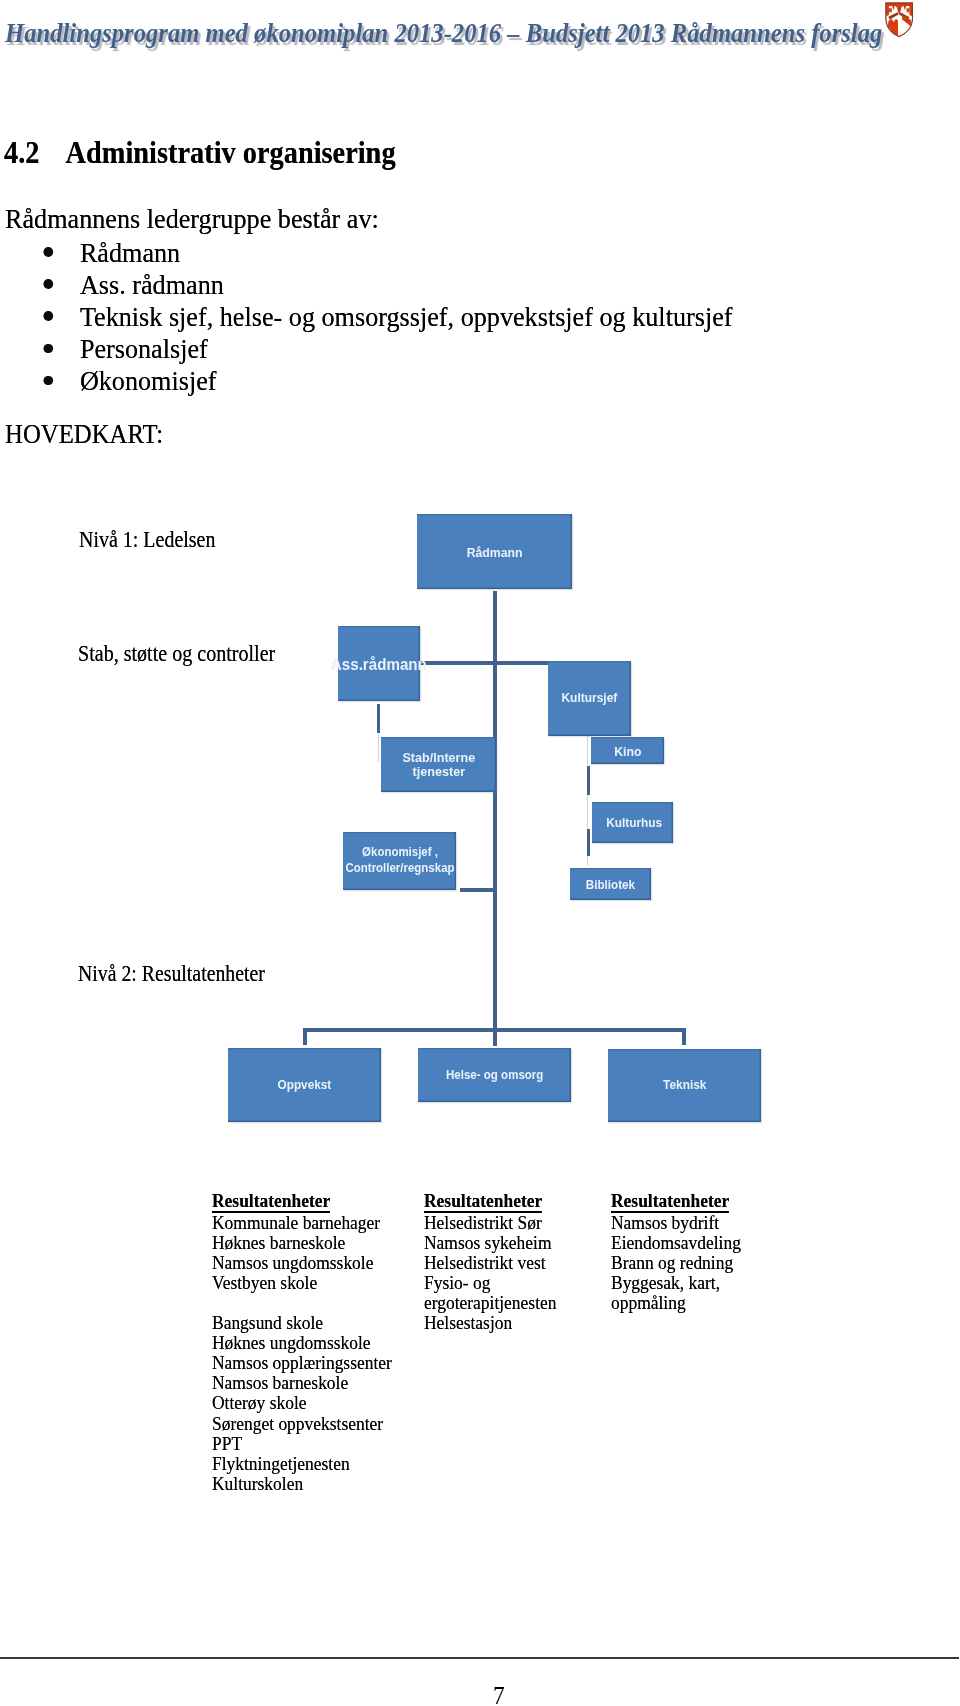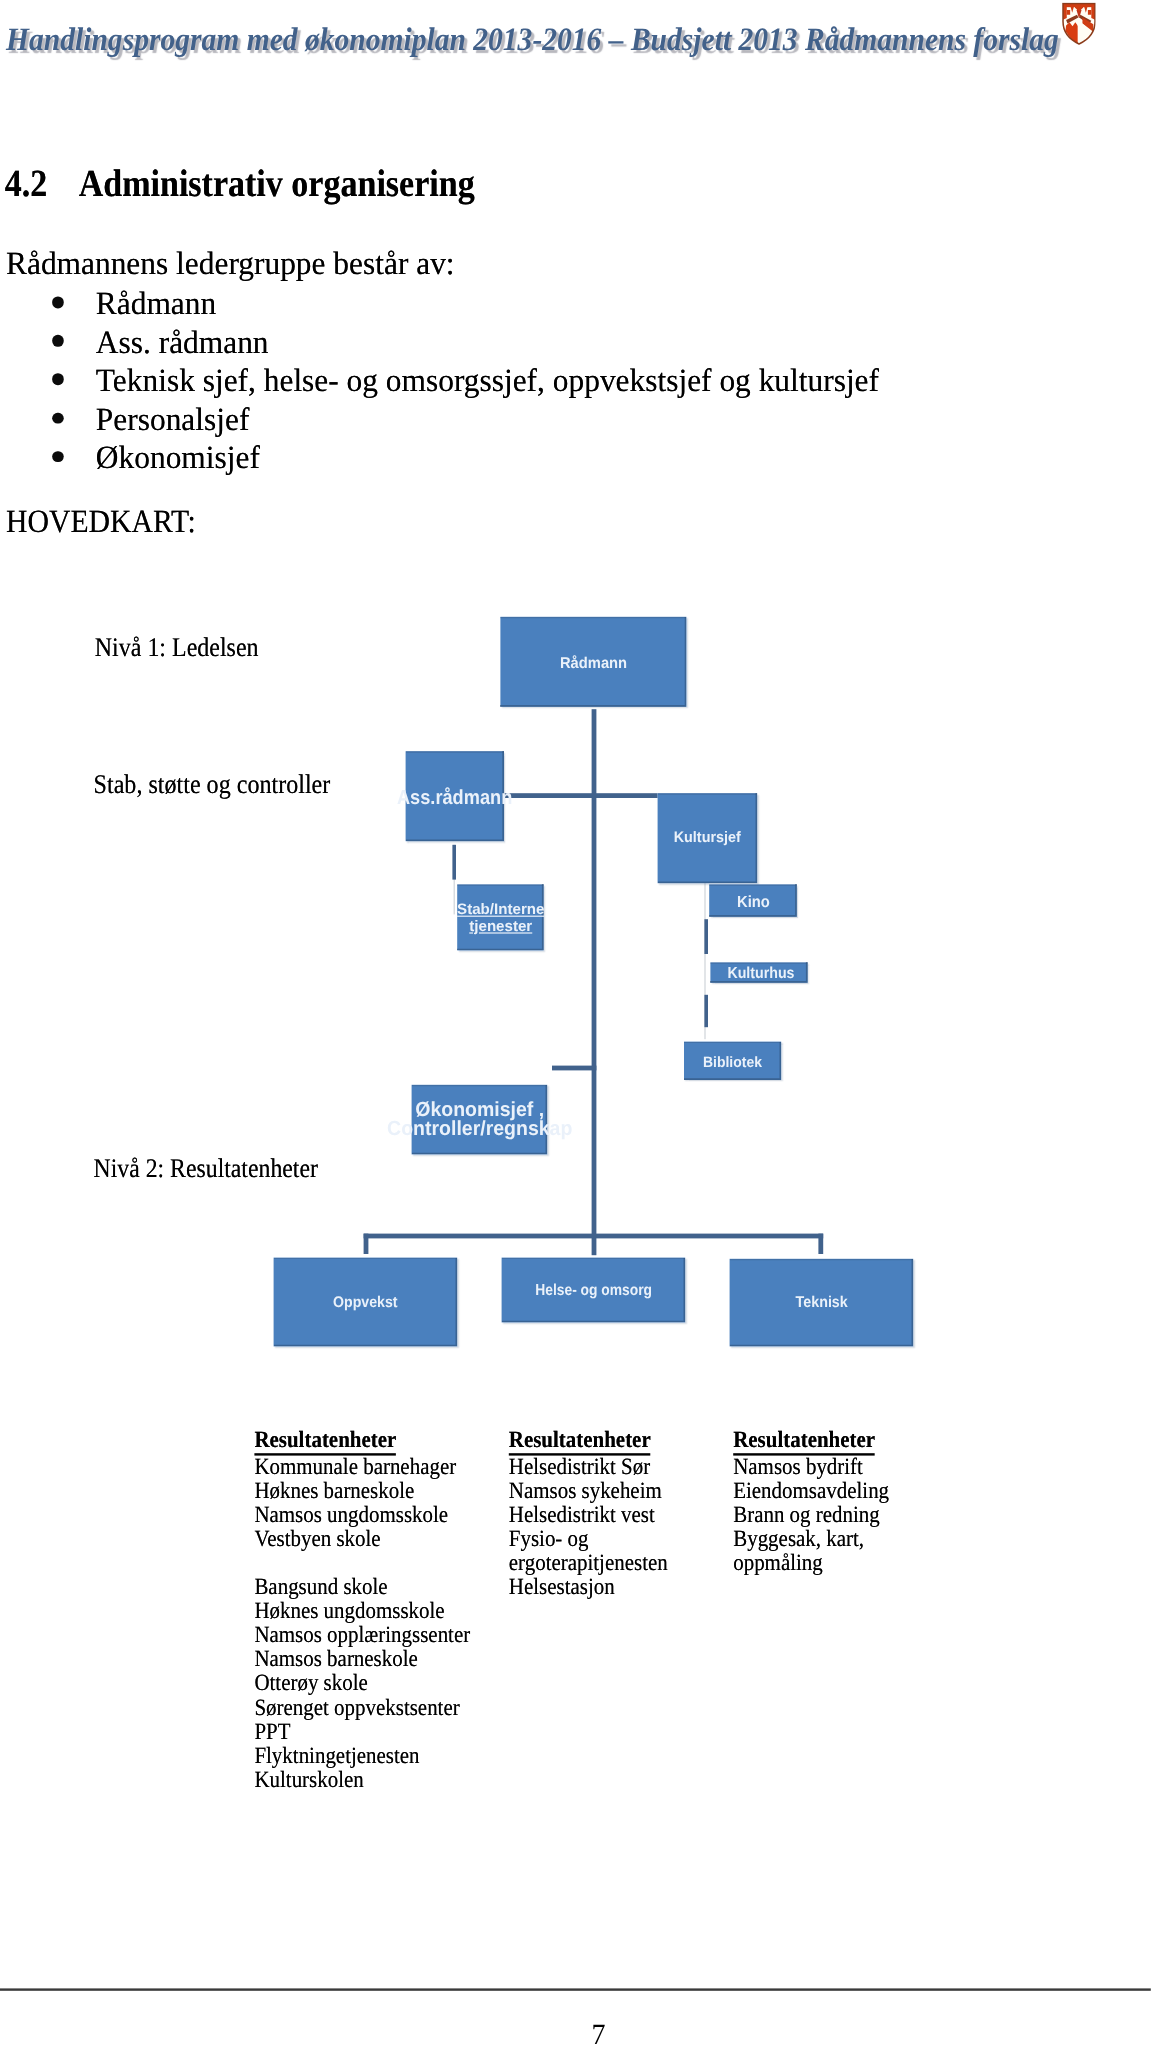--- a/index.html
+++ b/index.html
@@ -145,37 +145,37 @@
       </div>
 
     <div class="node" style="left:338.1px;top:626.1px;width:81.8px;height:74.7px;font-size:17px;padding-top:3px;box-sizing:border-box;">
       <span style="transform:scaleX(0.892)">Ass.rådmann</span>
       </div>
 
     <div class="node" style="left:548.3px;top:626.1px;width:82.7px;height:74.7px;font-size:12.6px;margin-top:35px;">
       <span style="transform:scaleX(0.952)">Kultursjef</span>
       </div>
 
-    <div class="node" style="left:381.3px;top:736.9px;width:72px;height:55.6px;font-size:12.6px;line-height:14.0px;text-decoration:underline;">
+    <div class="node" style="left:381.3px;top:736.9px;width:115px;height:55.6px;font-size:12.6px;line-height:14.0px;">
       <span style="transform:scaleX(1.0)">Stab/Interne tjenester</span>
       </div>
 
     <div class="node" style="left:591.4px;top:737.1px;width:72.6px;height:26.9px;font-size:13.4px;padding-top:3px;box-sizing:border-box;">
       <span style="transform:scaleX(0.92)">Kino</span>
       </div>
 
-    <div class="node" style="left:591.8px;top:802.3px;width:81.5px;height:17px;font-size:13.2px;padding:2px 0 0 4px;box-sizing:border-box;">
+    <div class="node" style="left:591.8px;top:802.3px;width:81.5px;height:41px;font-size:13.2px;padding:2px 0 0 4px;box-sizing:border-box;">
       <span style="transform:scaleX(0.897)">Kulturhus</span>
       </div>
 
     <div class="node" style="left:570px;top:867.8px;width:80.6px;height:32.6px;font-size:12.5px;padding-top:2px;box-sizing:border-box;">
       <span style="transform:scaleX(0.930)">Bibliotek</span>
       </div>
 
-    <div class="node" style="left:343.3px;top:904px;width:113.1px;height:57.5px;font-size:17px;line-height:15.3px;">
+    <div class="node" style="left:343.3px;top:832px;width:113.1px;height:57.5px;font-size:12px;line-height:15.3px;">
       <span style="transform:scaleX(0.956)">Økonomisjef , Controller/regnskap</span>
       </div>
   </div>
 
   <div class="chart">
     <div class="lbl" style="left:78.1px;top:963.0px;transform:scaleX(0.884);">Nivå 2: Resultatenheter</div>
 
     <div class="ln" style="left:303.2px;top:1027.7px;width:382.5px;height:3.9px;"></div>
     <div class="ln" style="left:303.2px;top:1027.7px;width:3.7px;height:17.6px;"></div>
     <div class="ln" style="left:682.0px;top:1027.7px;width:3.7px;height:17.3px;"></div>

